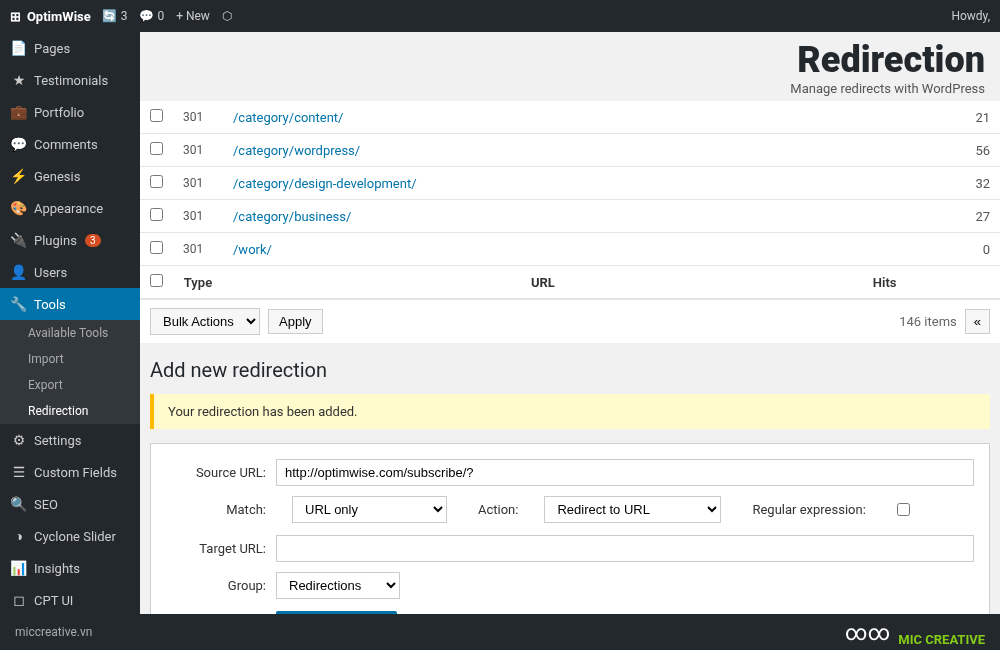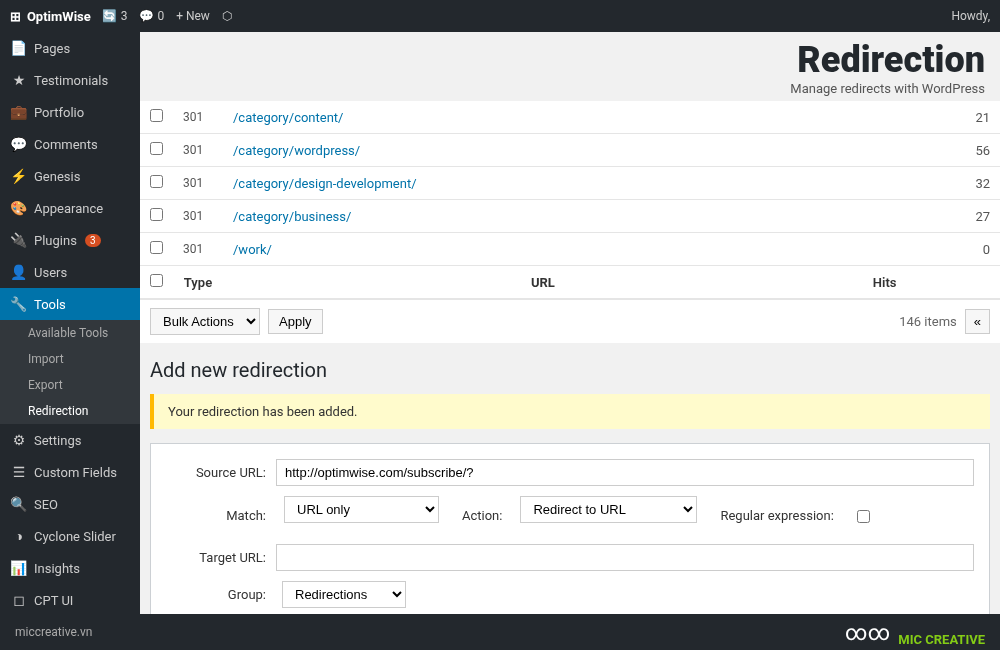--- a/index.html
+++ b/index.html
@@ -159,38 +159,38 @@
       font-size: 13px;
       color: #333;
       flex-shrink: 0;
     }
     .form-row input[type="text"] {
       flex: 1;
       border: 1px solid #ccc;
       padding: 5px 8px;
       font-size: 13px;
     }
-    .match-row { display: flex; align-items: flex-end; gap: 18px; margin-bottom: 21px; }
+    .match-row { display: flex; align-items: center; gap: 26px; margin-bottom: 12px; }
     .match-row label { width: 100px; text-align: right; font-size: 13px; color: #333; flex-shrink: 0; }
     .match-row select {
       border: 1px solid #ccc;
       padding: 4px 8px;
       font-size: 13px;
       background: #fff;
     }
     .action-label { font-size: 13px; color: #333; margin-left: 5px; }
     .action-select {
       border: 1px solid #ccc;
       padding: 4px 8px;
       font-size: 13px;
       background: #fff;
     }
     .regex-label { font-size: 13px; color: #333; margin-left: 5px; }
     .regex-checkbox { margin-left: 5px; }
-    .group-row { display: flex; align-items: center; gap: 16px; margin-bottom: 12px; }
+    .group-row { display: flex; align-items: center; gap: 10px; margin-bottom: 12px; }
     .group-row label { width: 100px; text-align: right; font-size: 13px; color: #333; flex-shrink: 0; }
     .group-row select {
       border: 1px solid #ccc;
       padding: 4px 8px;
       font-size: 13px;
       background: #fff;
       min-width: 120px;
     }
     .add-btn {
       background: #0073aa;

